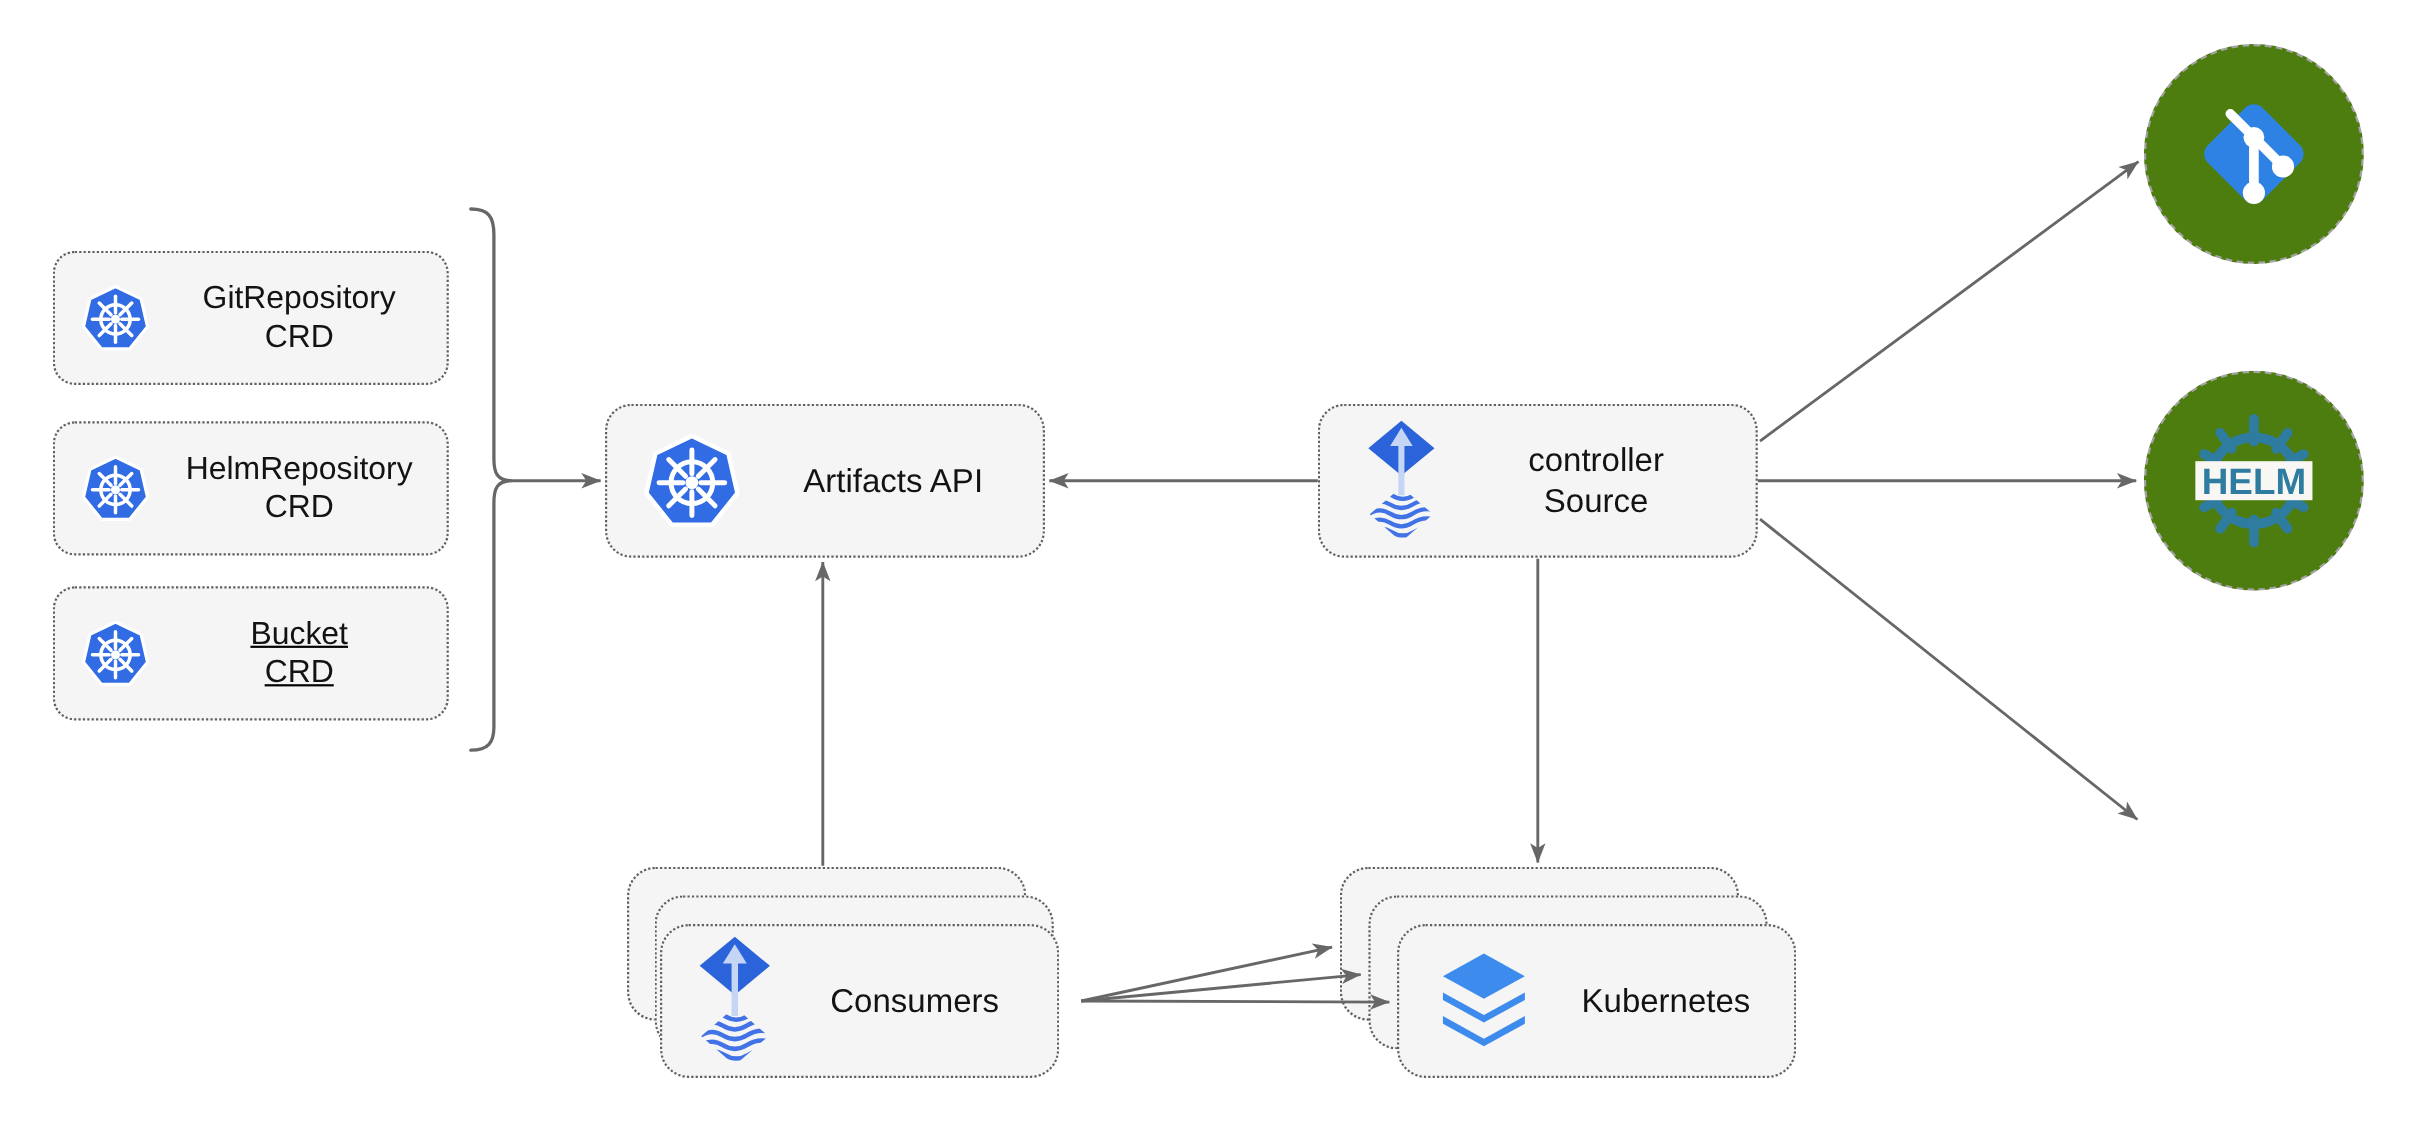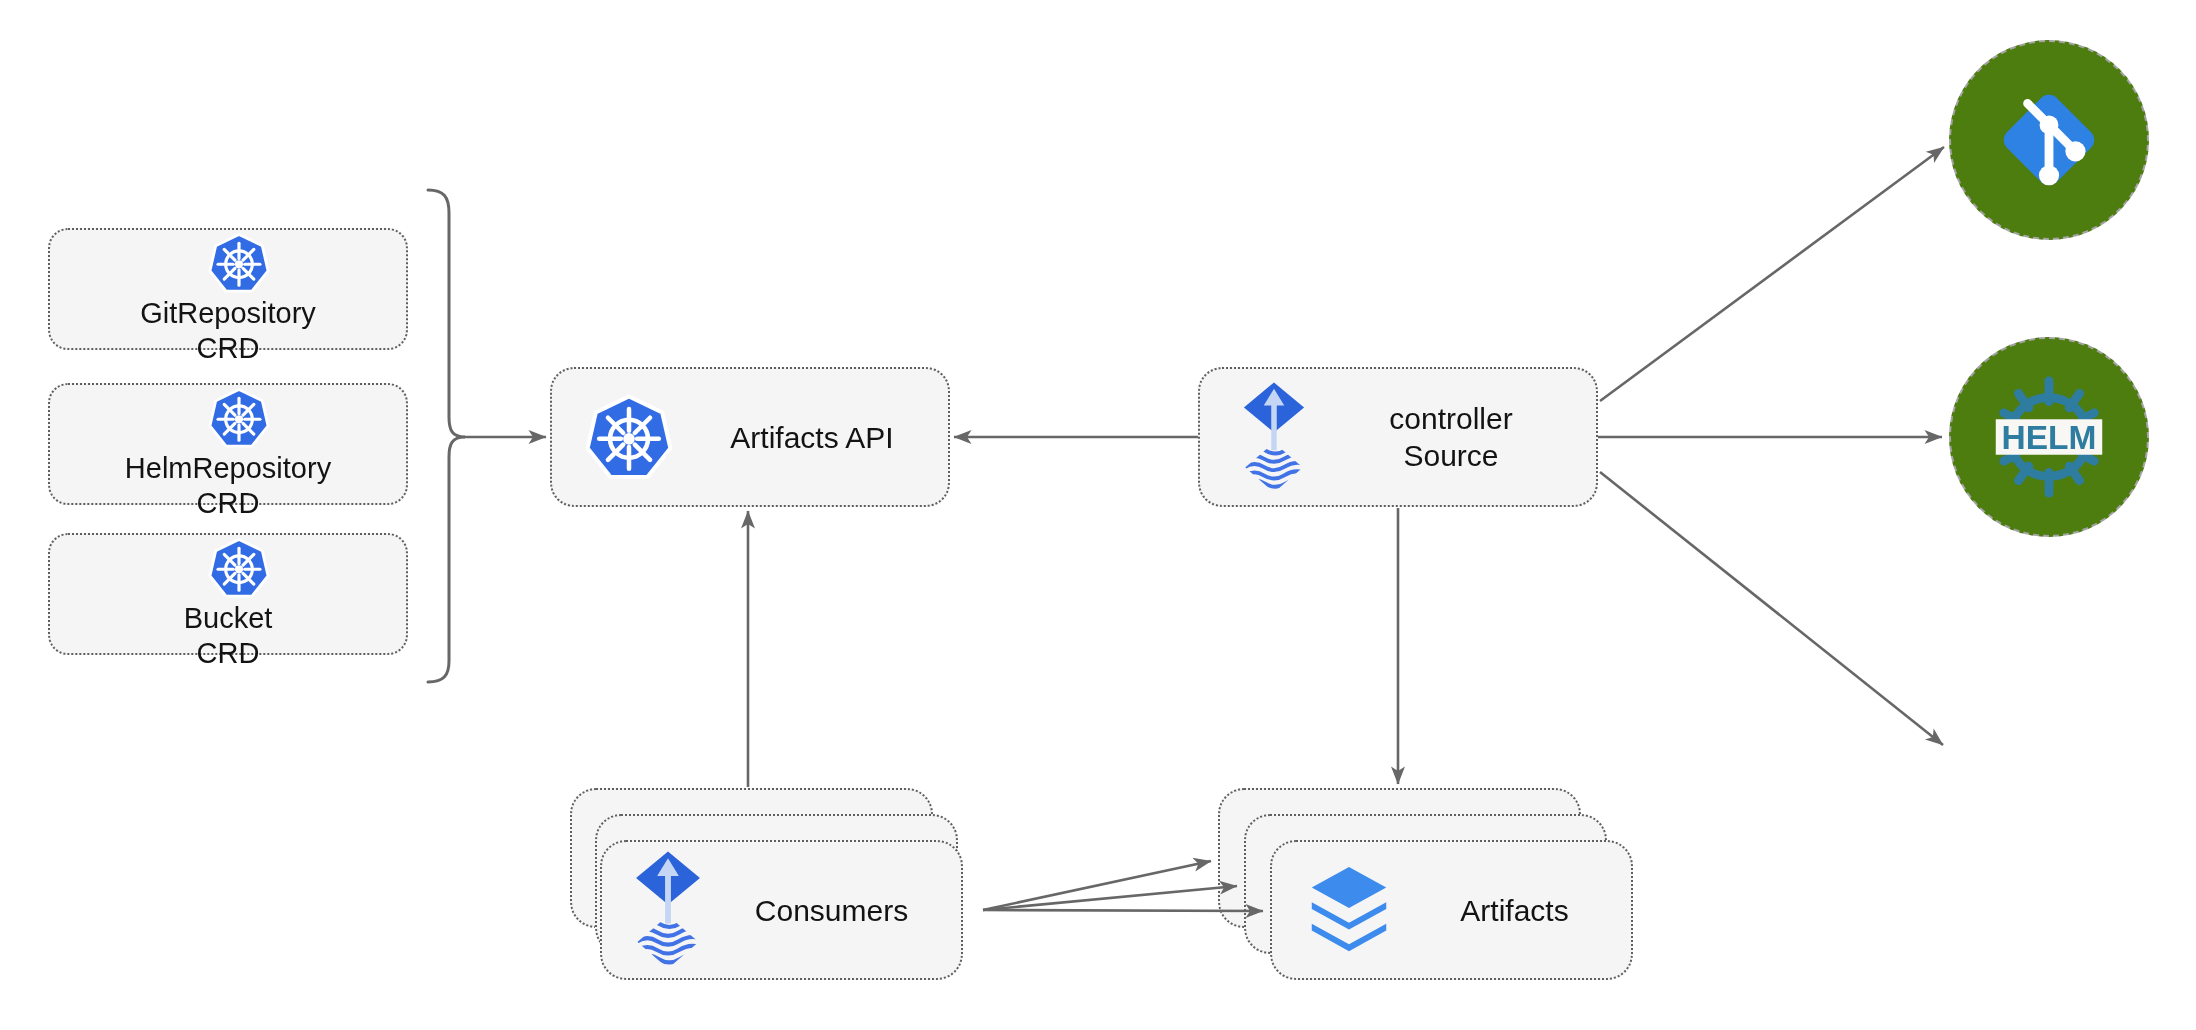--- a/index.html
+++ b/index.html
@@ -1,21 +1,21 @@
 <!DOCTYPE html>
 <html><head>
 <meta charset="utf-8">
 <style>
   html,body{margin:0;padding:0;background:#ffffff;}
   .stage{position:relative;width:2196px;height:1030px;background:#ffffff;overflow:hidden;
          font-family:"Liberation Sans",sans-serif;}
   .node{position:absolute;box-sizing:border-box;background:#f5f5f5;
         border:2.2px dotted #5f5f5f;border-radius:24px;
         display:flex;align-items:center;}
-  .crd{border-radius:20px;flex-direction:column;}
+  .crd{border-radius:20px;}
   .stackbox{position:absolute;box-sizing:border-box;background:#f5f5f5;
             border:2.2px dotted #5f5f5f;border-radius:26px;}
   .circle{position:absolute;box-sizing:border-box;background:#4d7c0f;
           border:2.5px dashed #a3a3a3;border-radius:50%;
           display:flex;align-items:center;justify-content:center;}
   .lbl{flex:1;text-align:center;color:#131313;font-size:30px;line-height:37px;}
   .crd .lbl{font-size:29px;line-height:35px;}
   .icon{flex:0 0 auto;}
   svg.edges{position:absolute;left:0;top:0;pointer-events:none;}
 </style>
@@ -91,21 +91,21 @@
   <div class="node crd" style="left:48px;top:383px;width:360px;height:122px;">
     <svg class="icon" width="66" height="66" style="margin-left:22px">
         <use href="#sym-k8s"></use>
       </svg>
     <div class="lbl">
       <div>HelmRepository</div>
       <div>CRD</div>
     </div>
   </div>
 
-  <div class="node crd" style="left:48px;top:533px;width:360px;height:122px;">
+  <div class="node crd" style="left:48px;top:533px;width:360px;height:122px;text-decoration:underline;">
     <svg class="icon" width="66" height="66" style="margin-left:22px">
         <use href="#sym-k8s"></use>
       </svg>
     <div class="lbl">
       <div>Bucket</div>
       <div>CRD</div>
     </div>
   </div>
 
   <div class="node" style="left:550px;top:367px;width:400px;height:140px;">
@@ -133,21 +133,21 @@
       </svg>
     <div class="lbl">Consumers</div>
   </div>
 
   <div class="stackbox" style="left:1218px;top:788px;width:363px;height:140px;"></div>
   <div class="stackbox" style="left:1244px;top:814px;width:363px;height:140px;"></div>
   <div class="node" style="left:1270px;top:840px;width:363px;height:140px;border-radius:26px;">
     <svg class="icon" width="98" height="98" style="margin-left:28px">
         <use href="#sym-layers"></use>
       </svg>
-    <div class="lbl">Artifacts</div>
+    <div class="lbl">Kubernetes</div>
   </div>
 
   <div class="circle" style="left:1949px;top:40px;width:200px;height:200px;">
     <svg width="126" height="126">
         <use href="#sym-git"></use>
       </svg>
   </div>
 
   <div class="circle" style="left:1949px;top:337px;width:200px;height:200px;">
     <svg width="138" height="138" viewBox="0 0 140 140">

